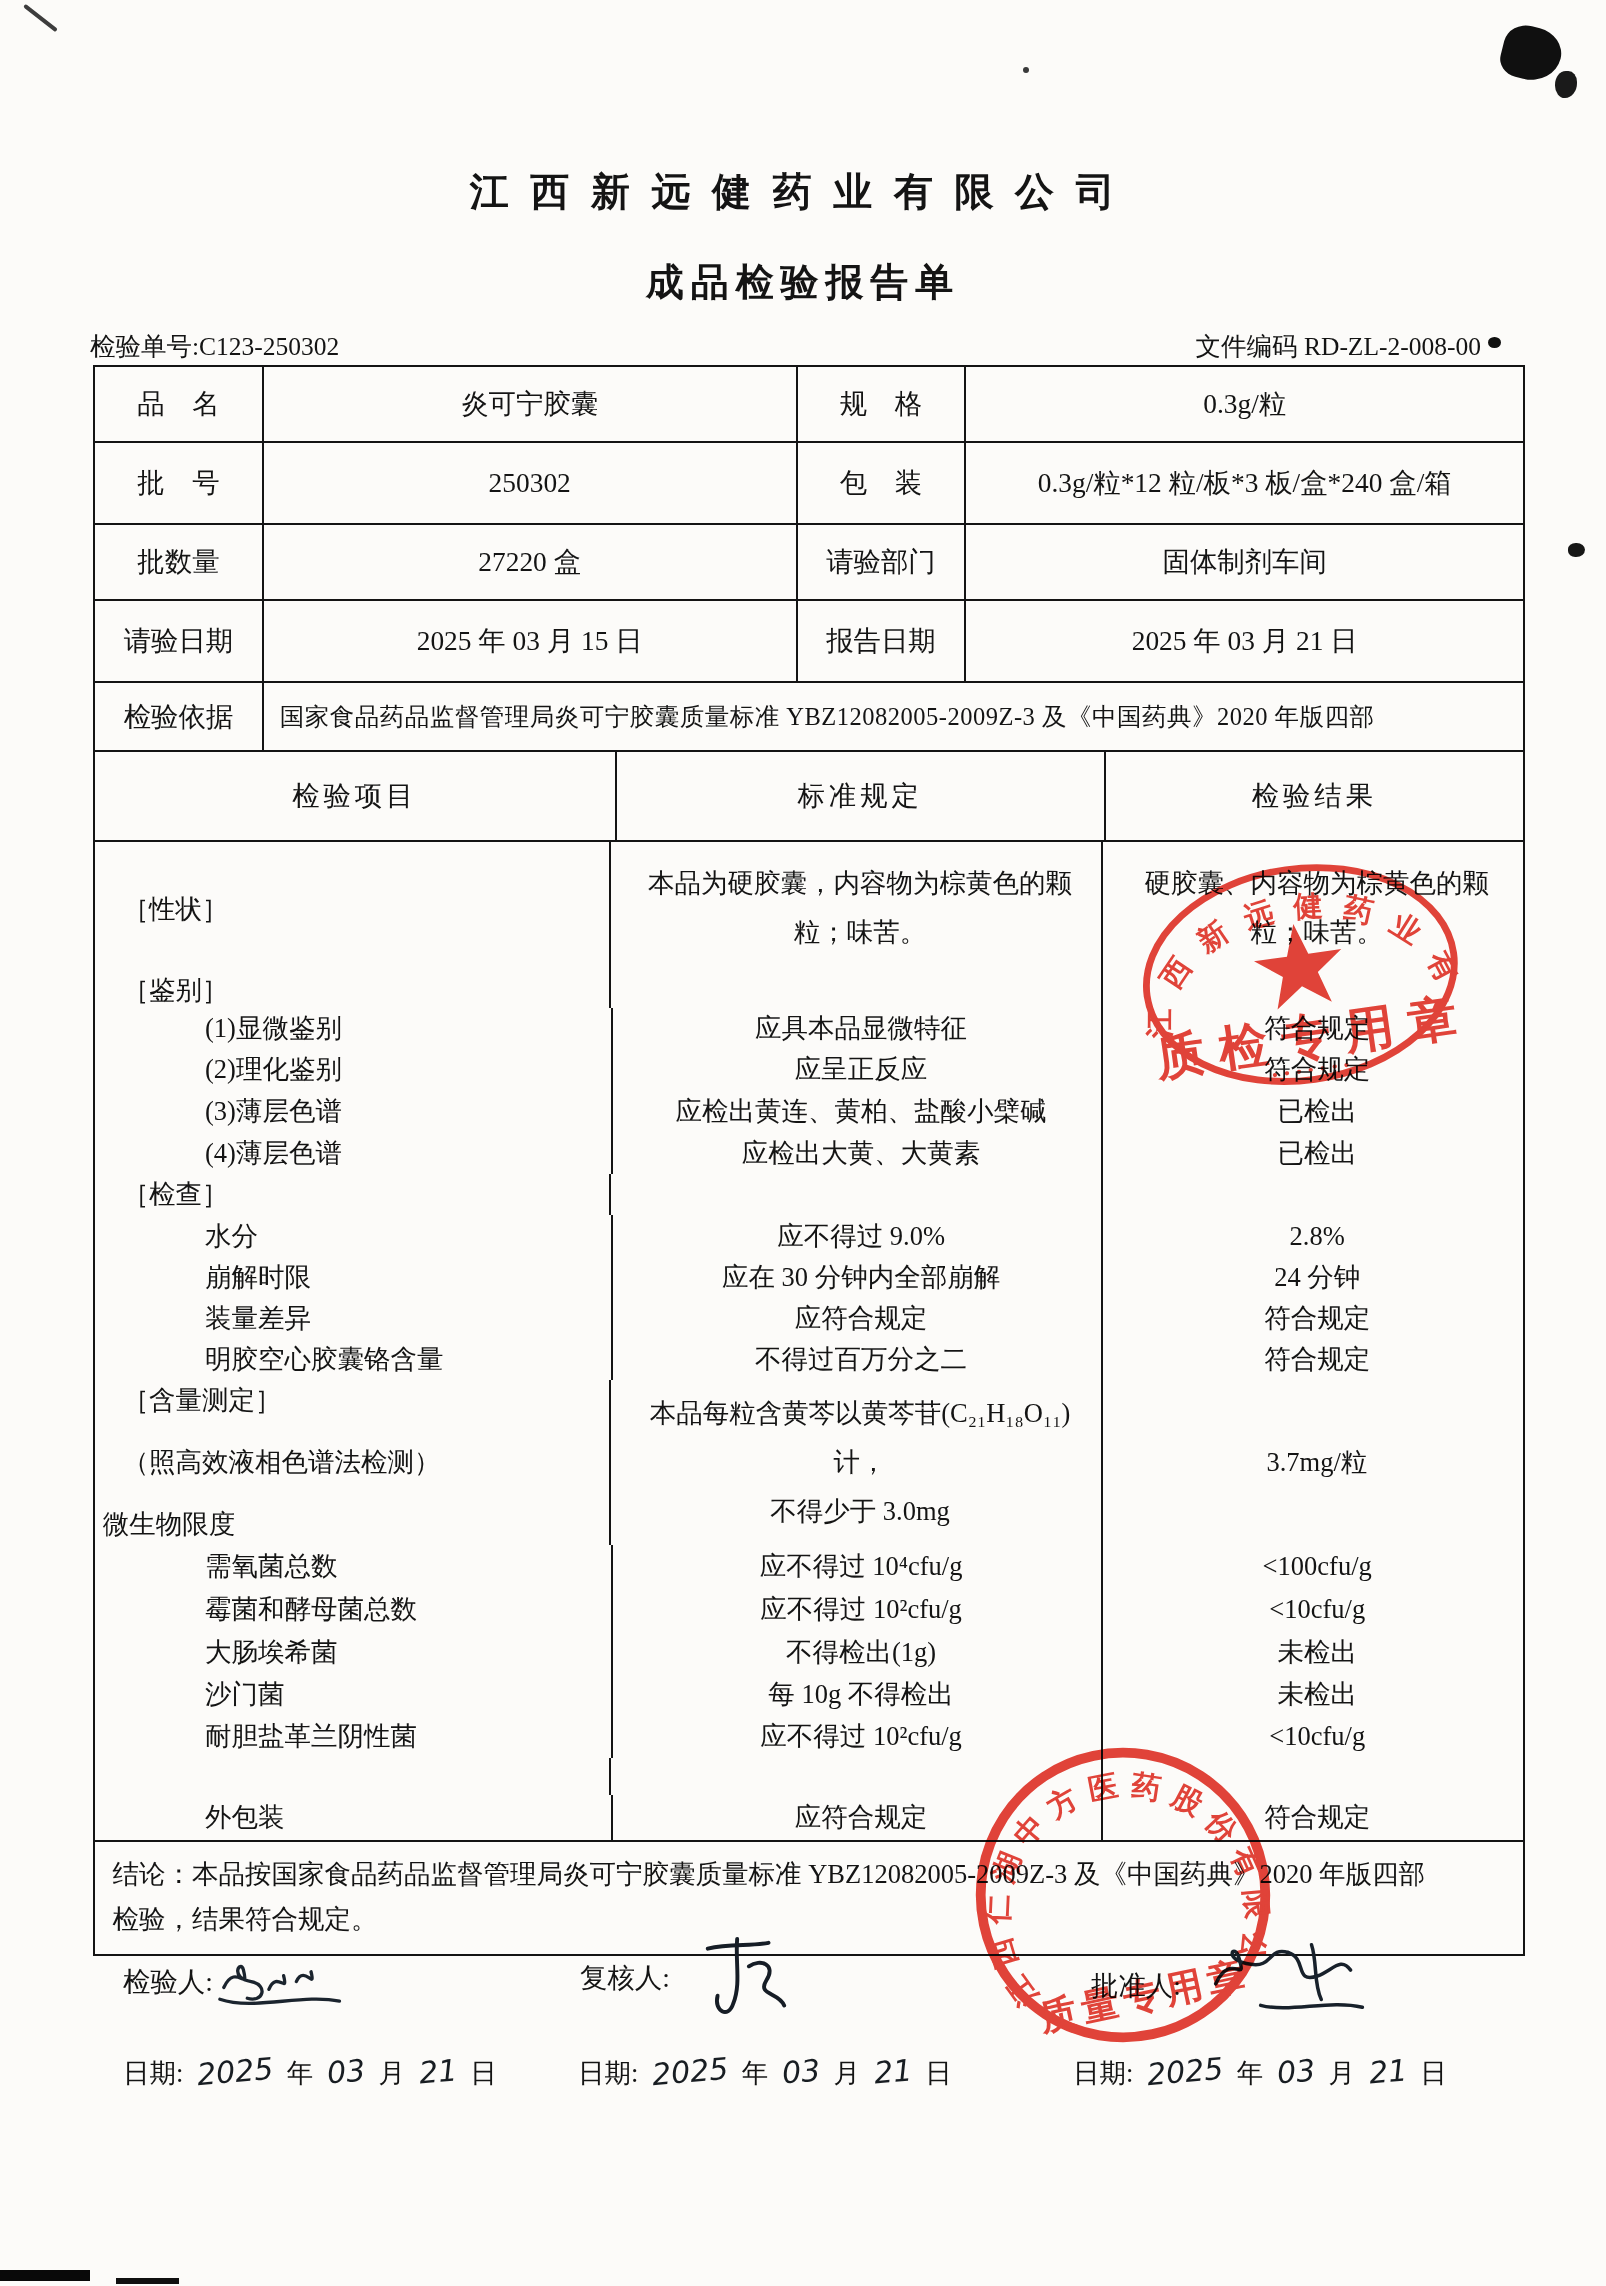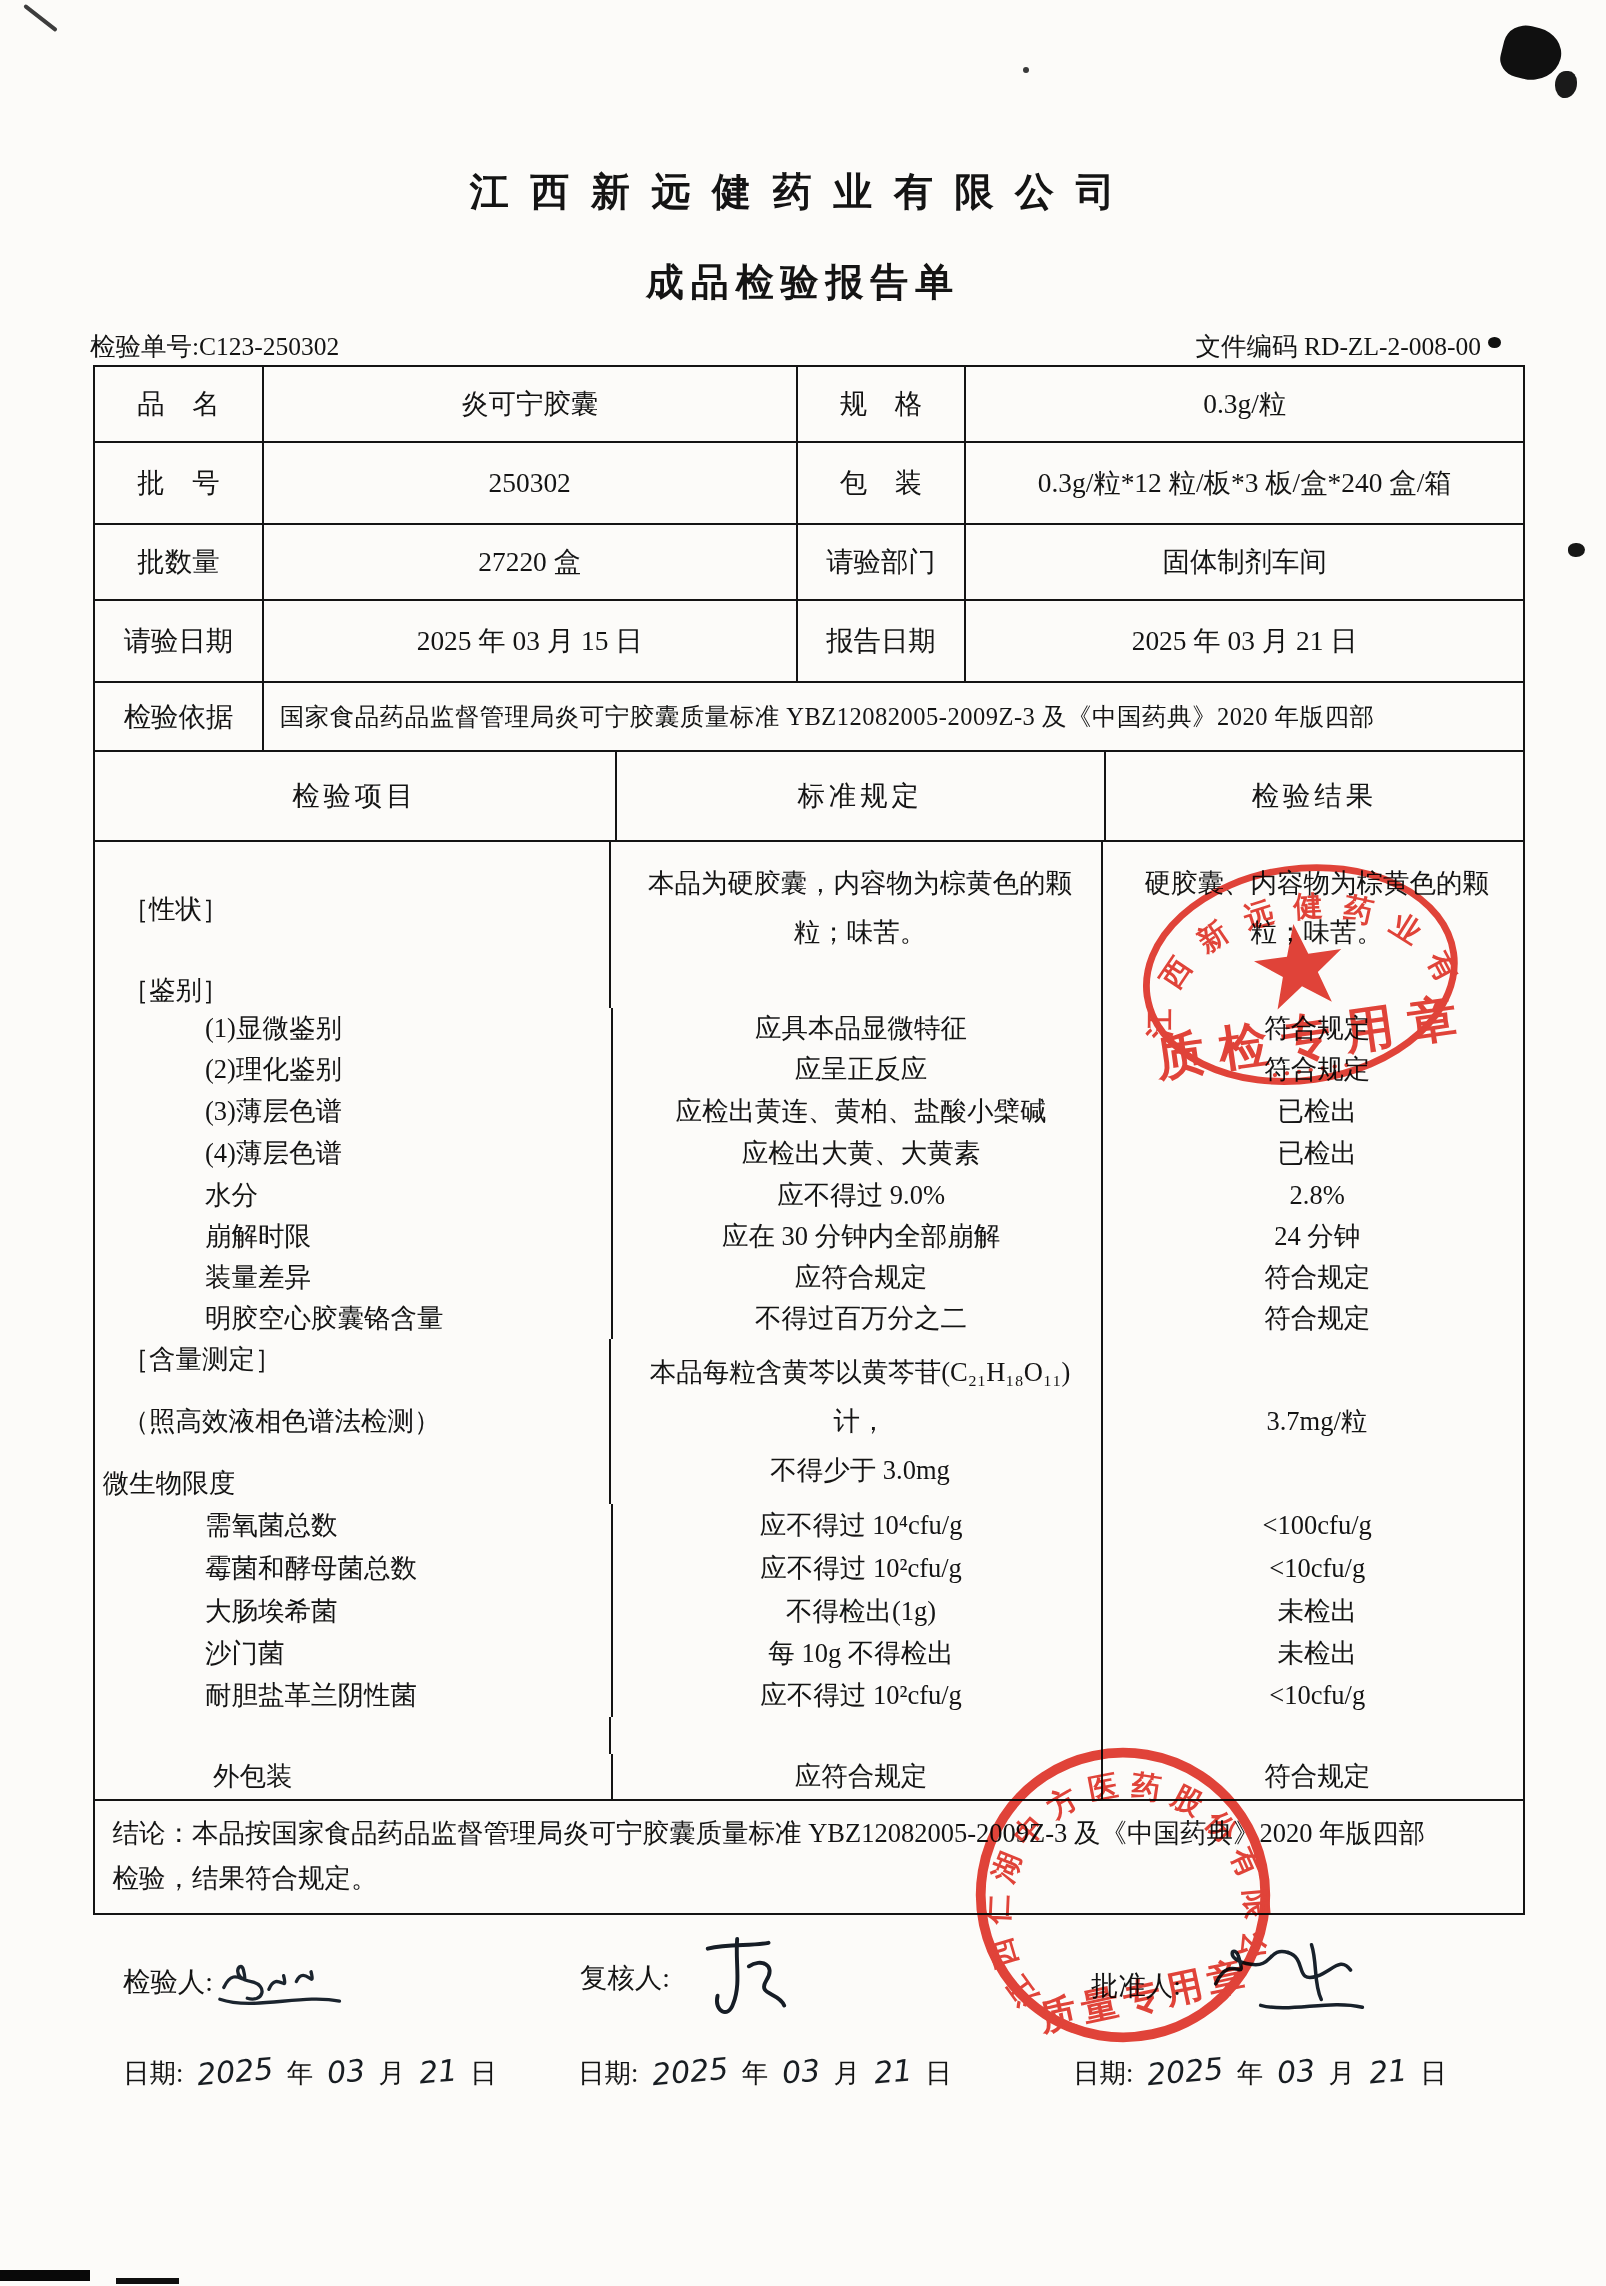--- a/index.html
+++ b/index.html
@@ -190,20 +190,27 @@
           <div class="bc c1 item ind2">
             <div class="line" style="padding: 0px;">(4)薄层色谱</div>
           </div>
           <div class="bc c2 mid">
             <div class="line">应检出大黄、大黄素</div>
           </div>
           <div class="bc c3 col3">
             <div class="line">已检出</div>
           </div>
         </div>
+        <div class="brow" style="height: 41px;">
+          <div class="bc c1 item ind1">
+            <div class="line" style="padding: 0px;">［检查］</div>
+          </div>
+          <div class="bc c2 mid"></div>
+          <div class="bc c3 col3"></div>
+        </div>
         <div class="brow" style="height: 42px;">
           <div class="bc c1 item ind2">
             <div class="line" style="padding: 0px;">水分</div>
           </div>
           <div class="bc c2 mid">
             <div class="line">应不得过 9.0%</div>
           </div>
           <div class="bc c3 col3">
             <div class="line">2.8%</div>
           </div>
@@ -322,21 +329,21 @@
             <div class="line">&lt;10cfu/g</div>
           </div>
         </div>
         <div class="brow" style="height: 37px;">
           <div class="bc c1 item ind0"></div>
           <div class="bc c2 mid"></div>
           <div class="bc c3 col3"></div>
         </div>
         <div class="brow" style="height: 45px;">
           <div class="bc c1 item ind2">
-            <div class="line" style="padding: 0px; margin-left: 8px;">外包装</div>
+            <div class="line" style="padding: 0px;">外包装</div>
           </div>
           <div class="bc c2 mid">
             <div class="line">应符合规定</div>
           </div>
           <div class="bc c3 col3">
             <div class="line">符合规定</div>
           </div>
         </div>
       </div>
 

